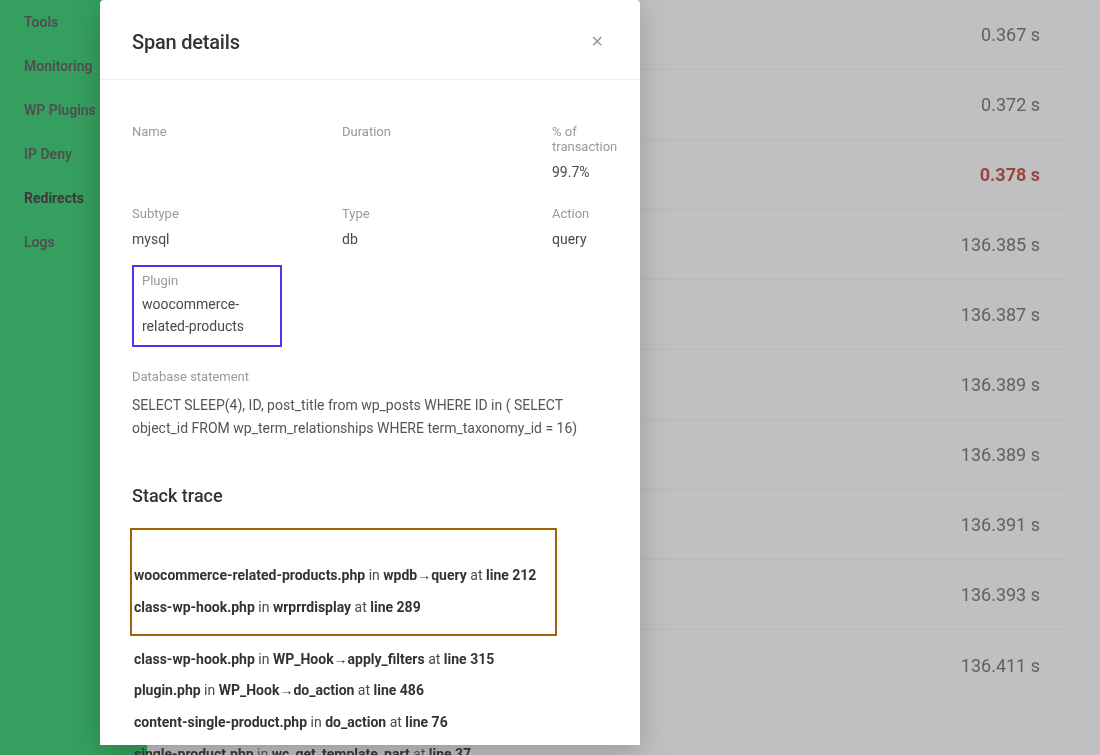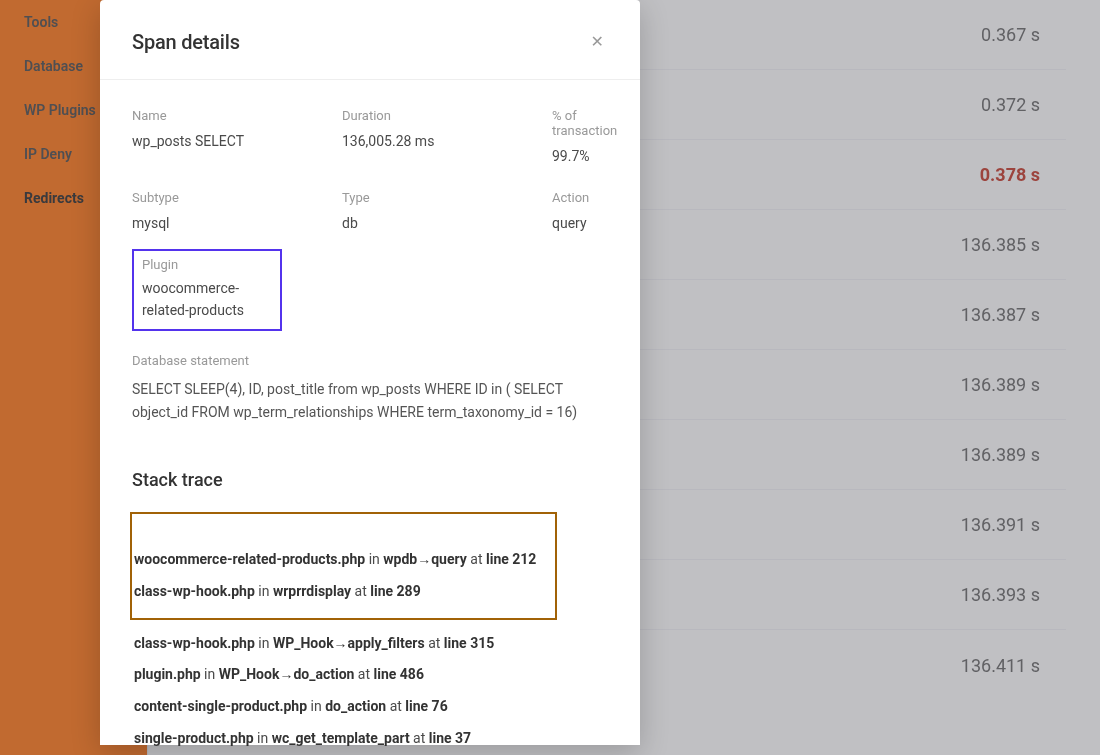--- a/index.html
+++ b/index.html
@@ -1,41 +1,41 @@
 <!DOCTYPE html>
 <html><head>
 <meta charset="utf-8">
 <style>
   * { box-sizing: border-box; margin: 0; padding: 0; }
   html, body { width: 1100px; height: 755px; overflow: hidden; font-family: -apple-system, BlinkMacSystemFont, "Segoe UI", Roboto, Helvetica, Arial, sans-serif; background: #f7f7f8; }
   .app { position: relative; width: 1100px; height: 755px; background: #f7f7f8; }
 
   
-  .sidebar { position: absolute; left: 0; top: 0; width: 148px; height: 755px; background: #f97316; padding-top: 0; border-right: 1px solid #eceaf0; }
+  .sidebar { position: absolute; left: 0; top: 0; width: 148px; height: 755px; background: #22c55e; padding-top: 0; border-right: 1px solid #eceaf0; }
   .sidebar-item { padding: 14px 0 14px 24px; font-size: 14px; color: #4a4a4a; font-weight: 600; cursor: pointer; }
   .sidebar-item.active { color: #2a2a2a; font-weight: 700; }
 
   
   .main { position: absolute; left: 148px; top: 0; right: 34px; height: 755px; }
   .row { height: 70px; border-bottom: 1px solid #ececf0; display: flex; align-items: center; justify-content: flex-end; padding-right: 26px; }
   .row:last-child { border-bottom: none; }
   .row-val { font-size: 18px; color: #666; }
   .row-val.slow { color: #c03a2b; font-weight: 700; }
 
   
   .scrim { position: absolute; inset: 0; background: rgba(90,88,96,0.35); }
 
   
   .modal { position: absolute; left: 100px; top: 0; width: 540px; height: 745px; background: #fff; border-radius: 4px 4px 0 0; box-shadow: 0 8px 30px rgba(0,0,0,0.2); display: flex; flex-direction: column; }
   .modal-head { padding: 28px 32px 24px 32px; border-bottom: 1px solid #eee; display: flex; align-items: center; justify-content: space-between; }
   .modal-title { font-size: 20px; font-weight: 500; color: #333; letter-spacing: -0.2px; }
   .close-x { font-size: 16px; color: #999; cursor: pointer; padding: 4px; }
 
   .modal-body { padding: 28px 32px 20px 32px; }
-  .grid3 { display: grid; grid-template-columns: 210px 210px 1fr; row-gap: 26px; }
+  .grid3 { display: grid; grid-template-columns: 210px 210px 1fr; row-gap: 26px; margin-top: 16px; }
   .field-label { font-size: 13px; color: #999; margin-bottom: 10px; }
   .field-value { font-size: 14px; color: #4a4a4a; }
 
   .plugin-box { display: inline-block; border: 2px solid #5333ed; padding: 6px 8px 8px 8px; margin-top: -4px; }
   .plugin-box .field-label { margin-bottom: 6px; }
   .plugin-box .field-value { max-width: 130px; line-height: 1.55; word-break: break-word; }
 
   .db-statement { margin-top: 22px; }
   .db-statement .field-value { line-height: 1.6; color: #555; }
 
@@ -47,24 +47,25 @@
   .trace-line { font-size: 14px; line-height: 1.55; color: #4a4a4a; padding: 5px 0 5px 2px; }
   .stack-box .trace-line { padding-left: 2px; }
   .b { font-weight: 700; color: #333; }
 </style>
 </head>
 <body>
 
 <div class="app">
   <div class="sidebar">
     <div class="sidebar-item">Tools</div>
-    <div class="sidebar-item">Database</div>
+    <div class="sidebar-item">Monitoring</div>
     <div class="sidebar-item">WP Plugins</div>
     <div class="sidebar-item">IP Deny</div>
     <div class="sidebar-item active">Redirects</div>
+    <div class="sidebar-item">Logs</div>
   </div>
 
   <div class="main">
     <div class="row">
         <span class="row-val">0.367 s</span>
       </div>
     <div class="row">
         <span class="row-val">0.372 s</span>
       </div>
     <div class="row">
@@ -98,25 +99,23 @@
   <div class="modal">
     <div class="modal-head">
       <div class="modal-title">Span details</div>
       <div class="close-x">✕</div>
     </div>
 
     <div class="modal-body">
       <div class="grid3">
         <div>
           <div class="field-label">Name</div>
-          <div class="field-value">wp_posts SELECT</div>
         </div>
         <div>
           <div class="field-label">Duration</div>
-          <div class="field-value">136,005.28 ms</div>
         </div>
         <div>
           <div class="field-label">% of transaction</div>
           <div class="field-value">99.7%</div>
         </div>
         <div>
           <div class="field-label">Subtype</div>
           <div class="field-value">mysql</div>
         </div>
         <div>

